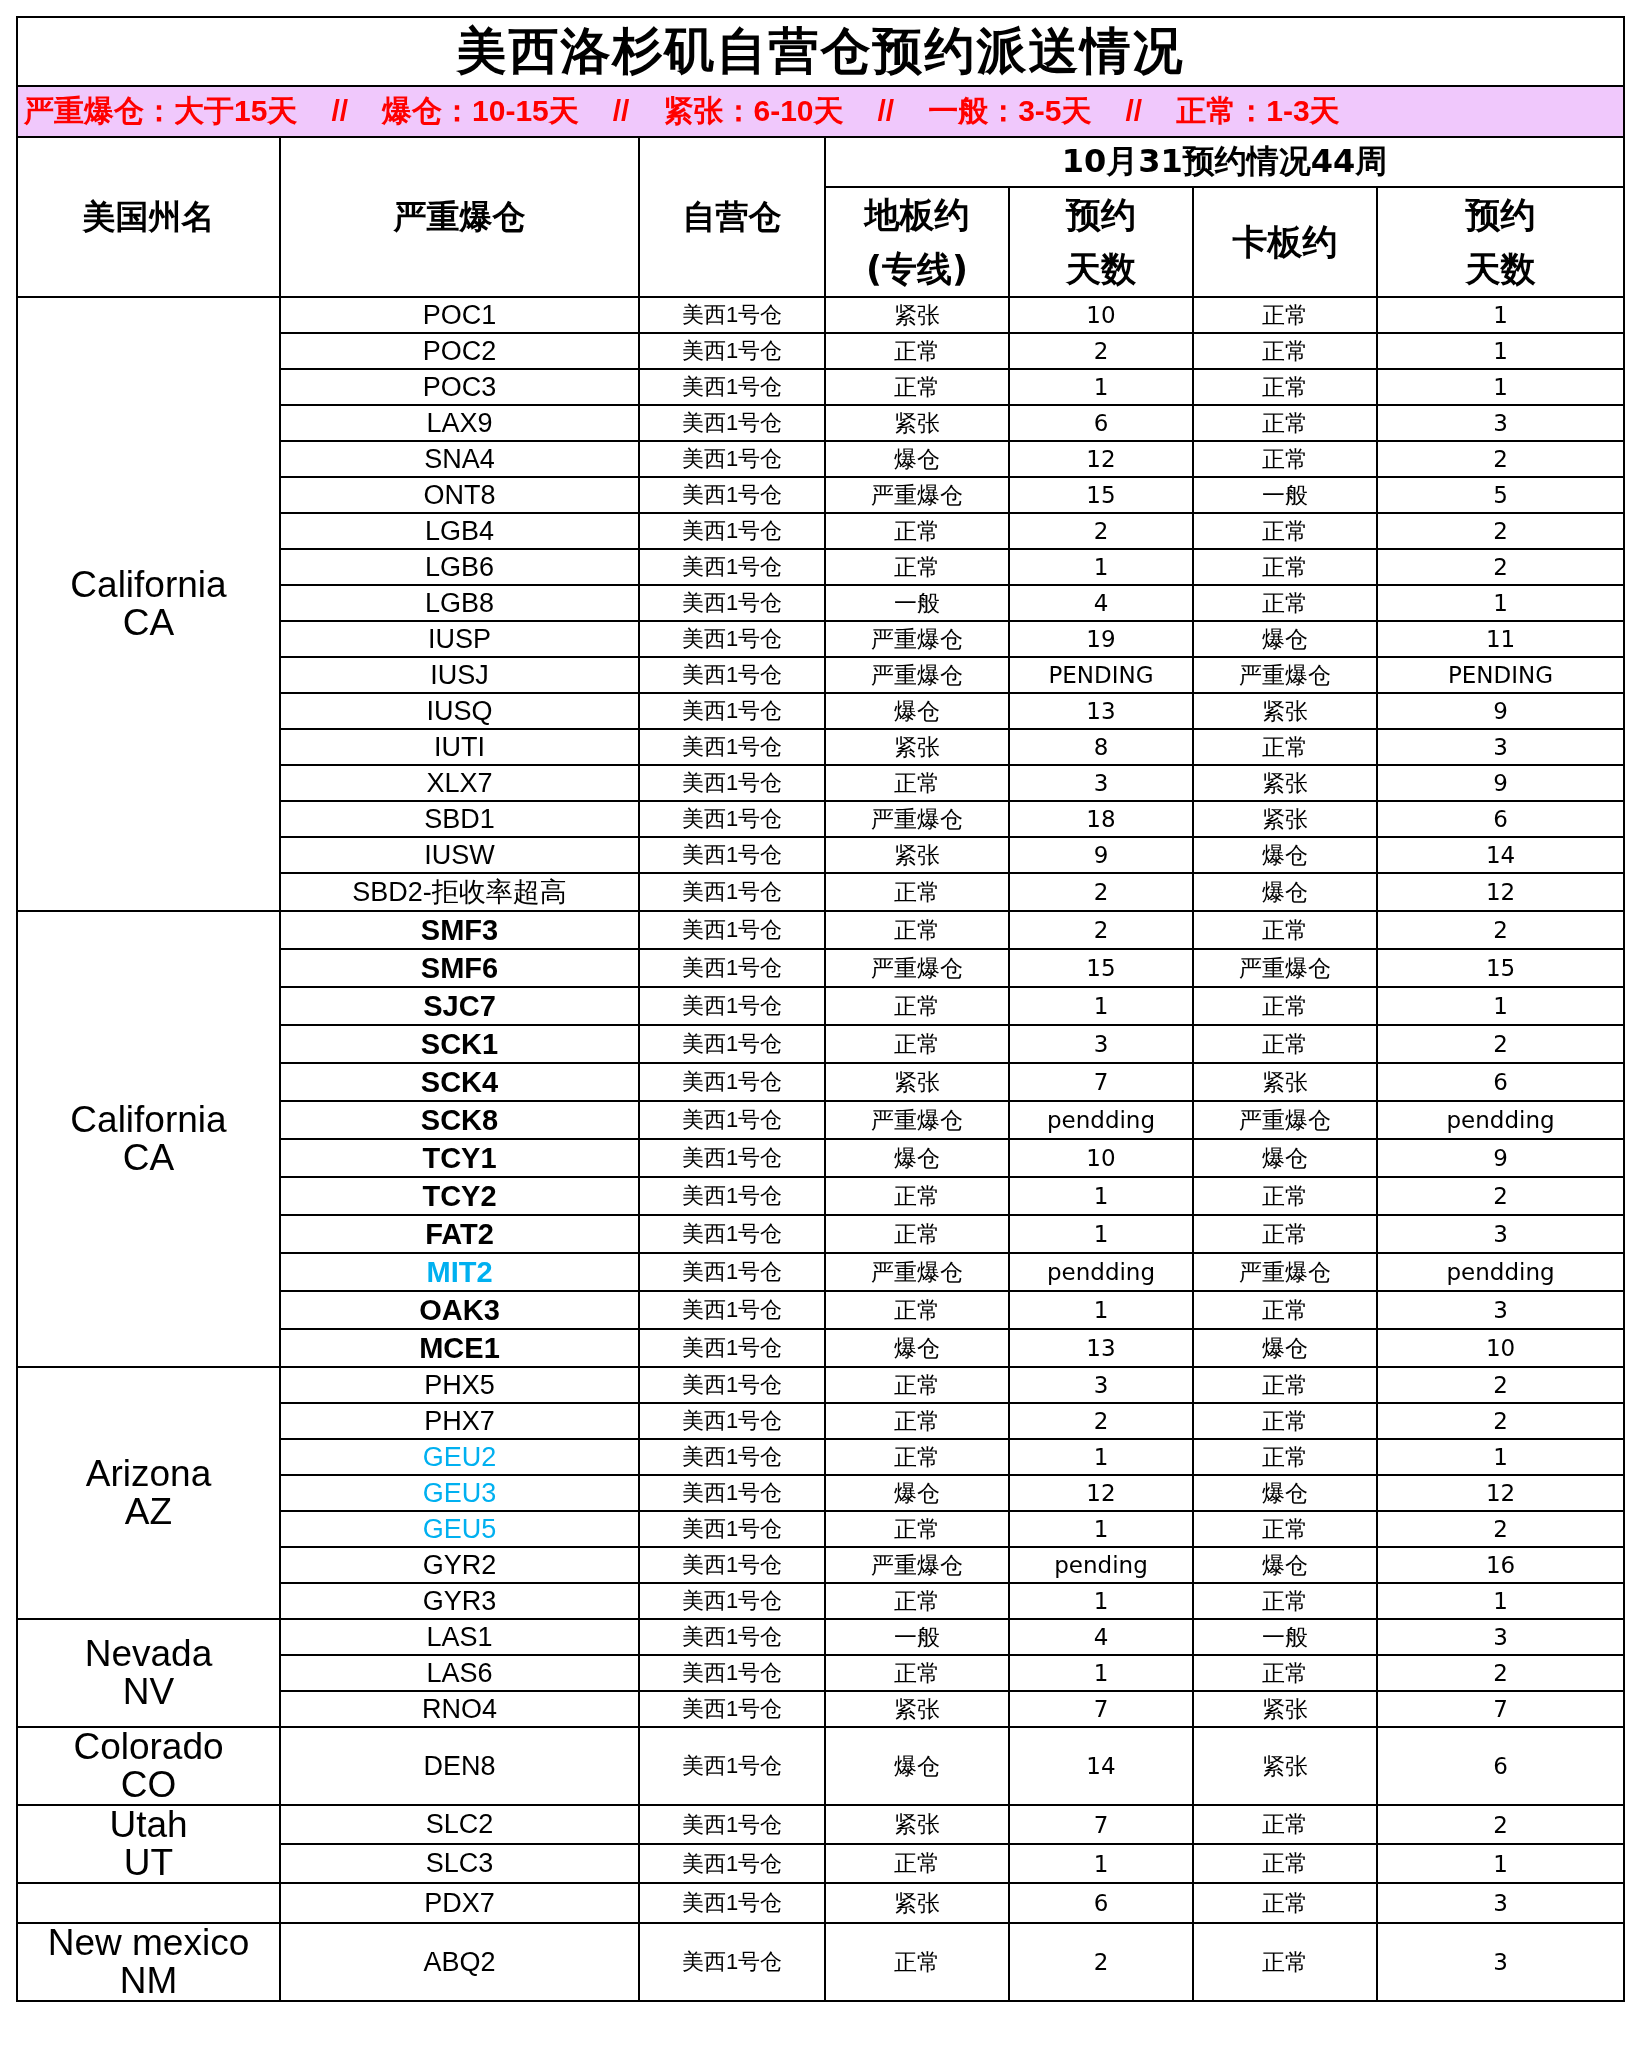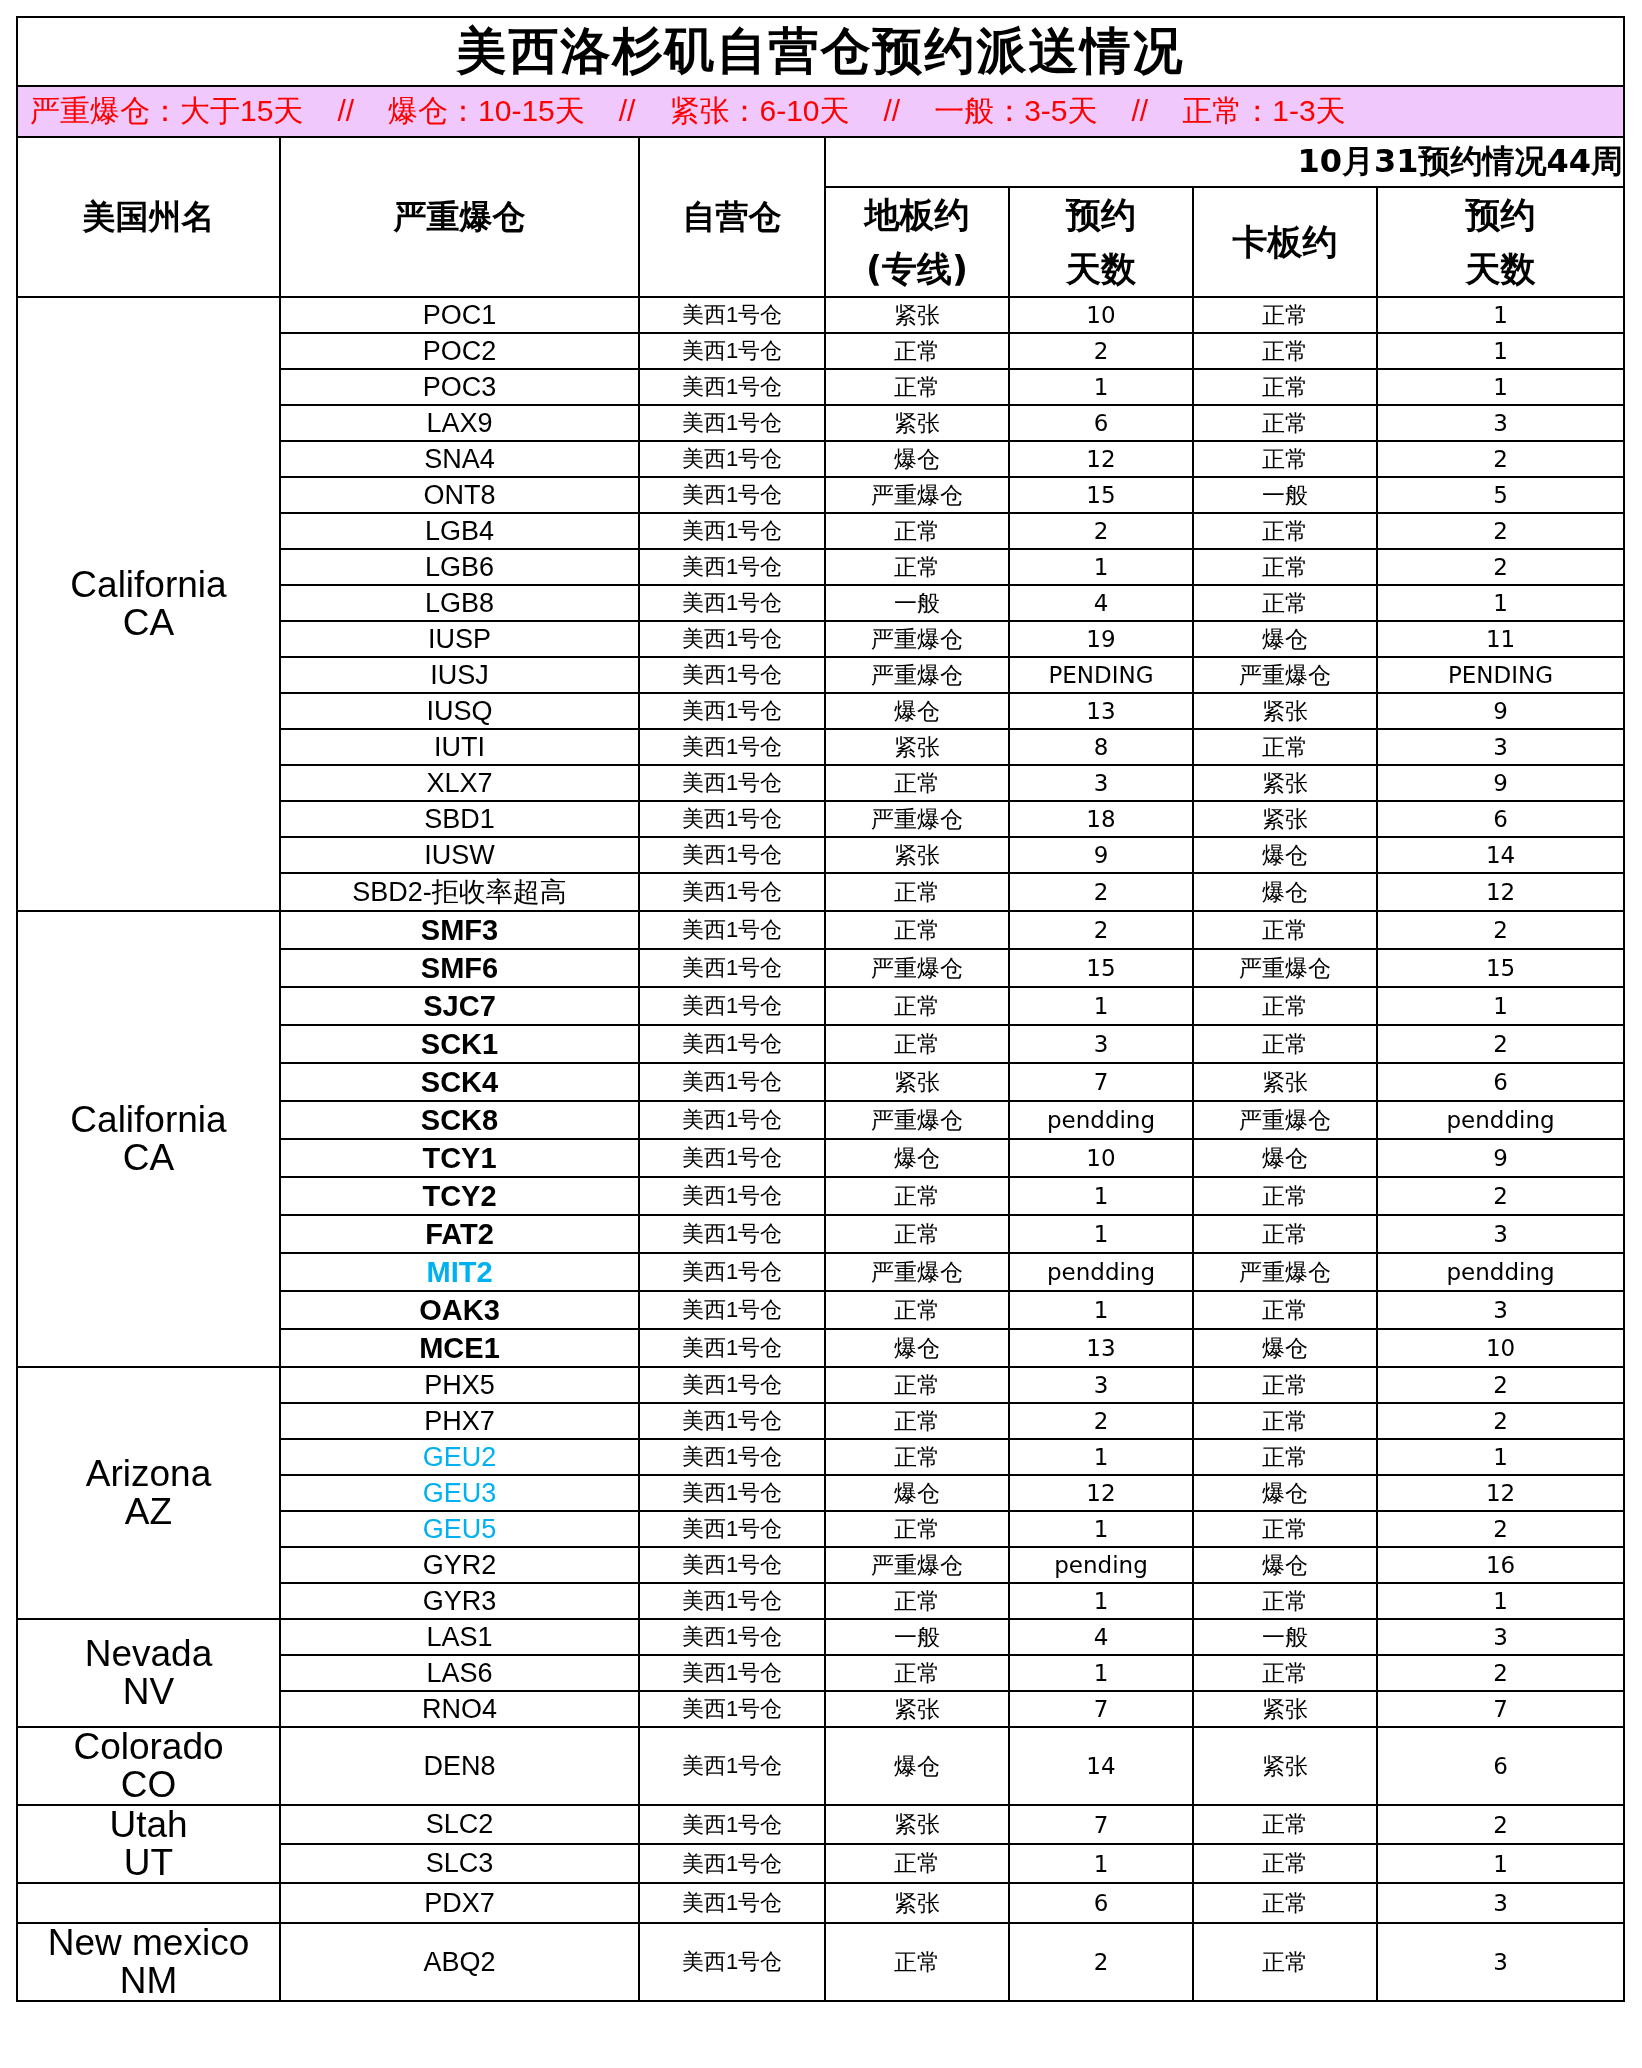--- a/index.html
+++ b/index.html
@@ -5,24 +5,24 @@
   html, body { margin: 0; padding: 0; background: #ffffff; }
   body { width: 1642px; height: 2068px; position: relative; overflow: hidden;
          font-family: "Liberation Sans", "DejaVu Sans", sans-serif; color: #000; }
   #sheet { position: absolute; left: 16px; top: 16px; width: 1607px; }
   table { border-collapse: collapse; width: 1607px; table-layout: fixed; }
   td, th { border: 2px solid #000; text-align: center; vertical-align: middle; padding: 0;
            font-weight: normal; overflow: hidden; white-space: nowrap; }
   .title-cell { height: 63px; font-size: 50px; font-weight: bold; letter-spacing: 2px;
                 font-family: "DejaVu Sans", sans-serif; border-radius: 18px; }
   .legend-cell { height: 49px; background: #F0C8FC; color: #FF0000; font-size: 30px;
-                 text-align: left; padding-left: 12px; font-weight: normal; }
+                 text-align: left; padding-left: 6px; font-weight: bold; }
   .legend-cell span.sep { display: inline-block; margin: 0 34px; }
   .hdr { font-size: 33px; font-weight: bold; font-family: "DejaVu Sans", sans-serif; }
-  .hdr-week { height: 48px; font-size: 32px; font-weight: bold; font-family: "DejaVu Sans", sans-serif; text-align: right; }
+  .hdr-week { height: 48px; font-size: 32px; font-weight: bold; font-family: "DejaVu Sans", sans-serif; }
   .hdr-sub { height: 96px; font-size: 35px; font-weight: bold; line-height: 54px;
              font-family: "DejaVu Sans", sans-serif; white-space: normal; }
   .state { font-size: 37px; line-height: 38px; white-space: normal; border-radius: 30px; }
   .code { font-size: 27px; }
   .code.bold { font-weight: bold; font-size: 29px; }
   .code.blue { color: #00B0F0; }
   .wh { font-size: 22px; }
   .val { font-size: 23px; font-family: "DejaVu Sans", sans-serif; }
   tr.r1 td { height: 34px; }
   tr.r2 td { height: 36px; }

